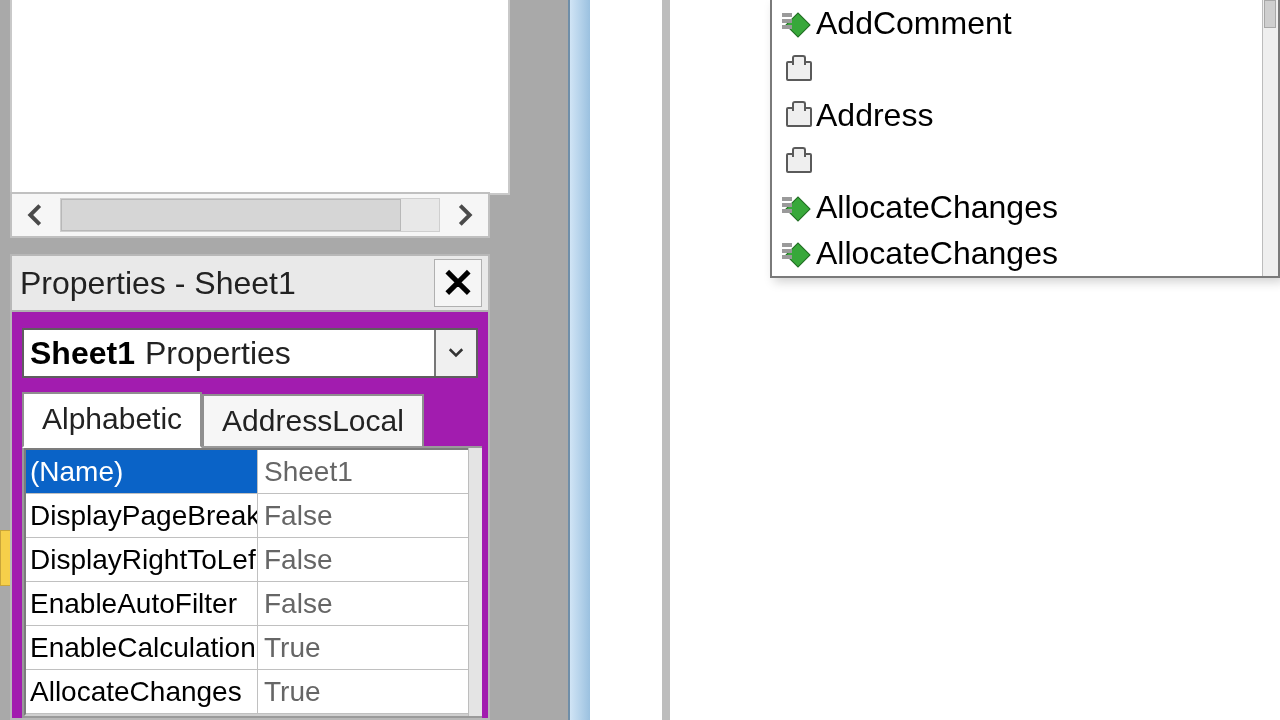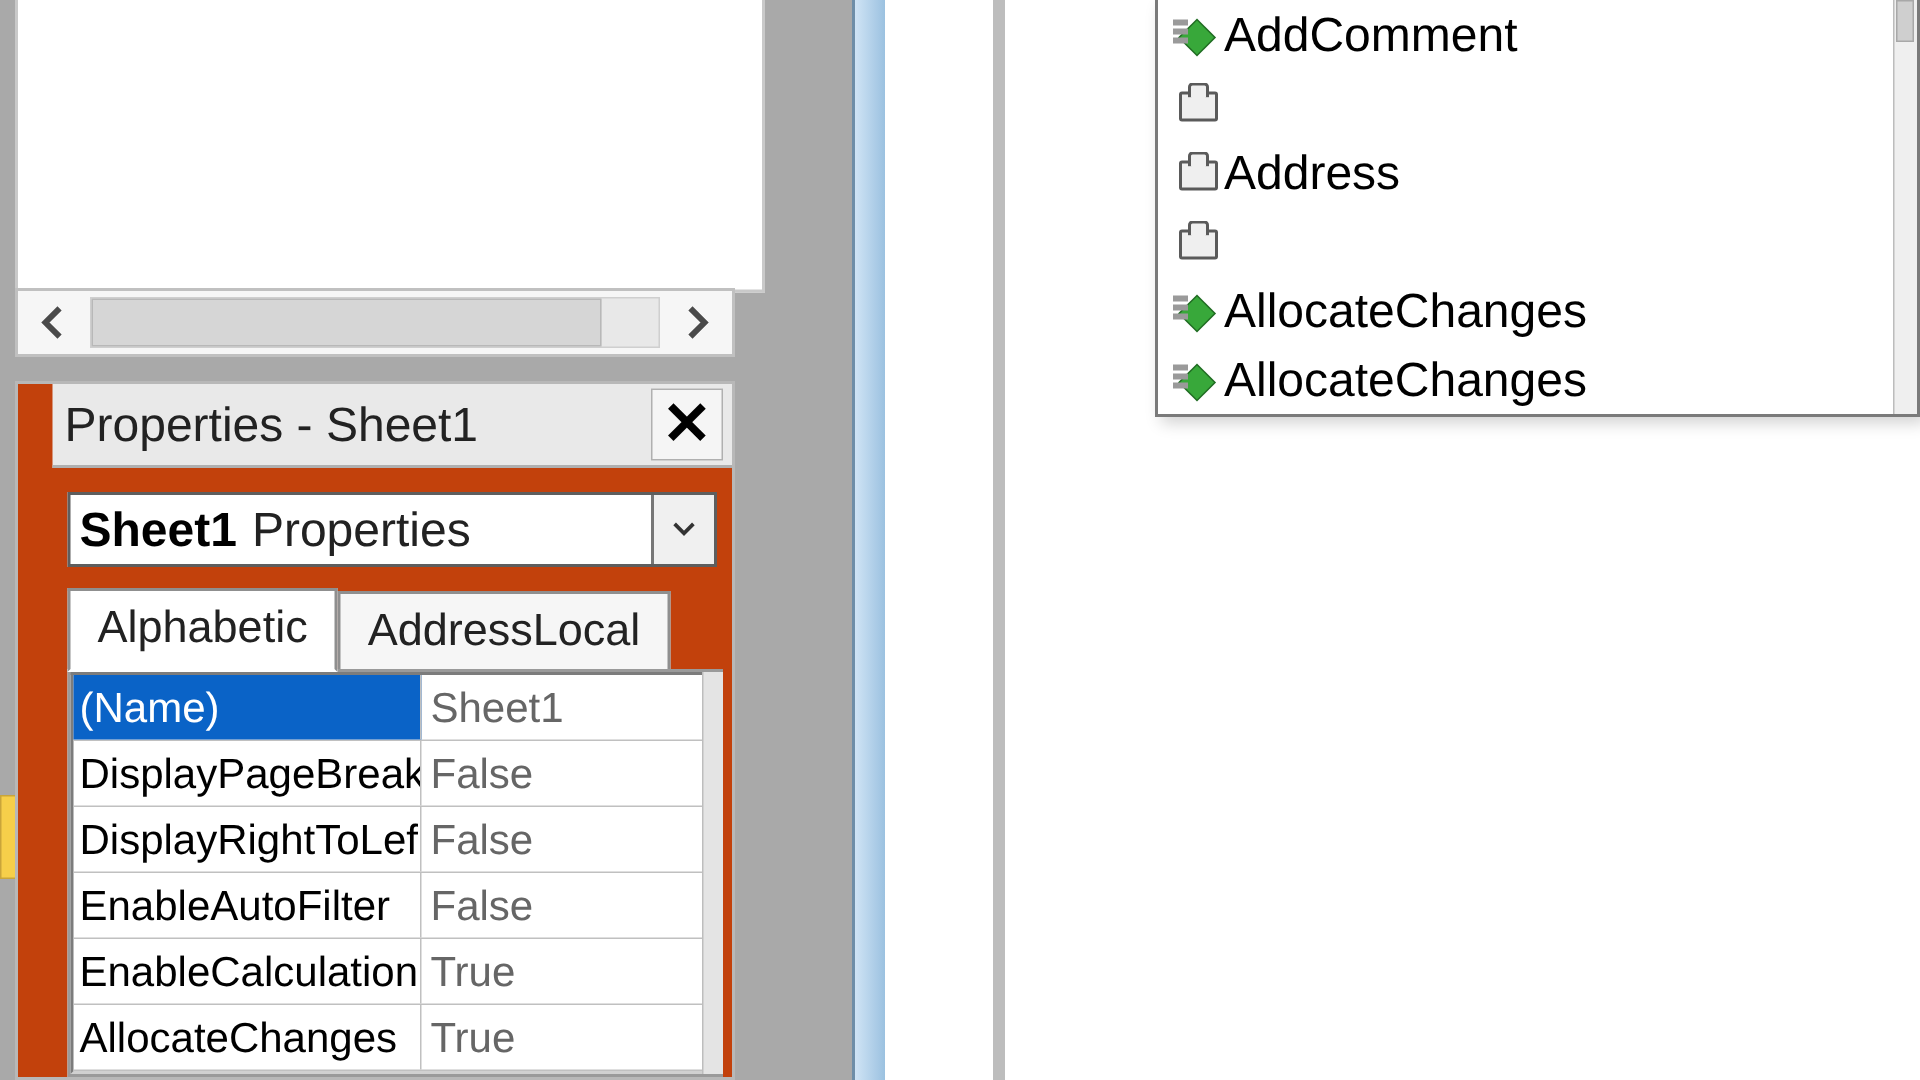--- a/index.html
+++ b/index.html
@@ -70,23 +70,22 @@
     background:#d6d6d6;
     border:1px solid #b8b8b8;
   }
 
   
   .properties-panel{
     position:absolute;
     left:10px;
     top:254px;
     width:480px;
-    background:#c2410c;
+    background:#a21caf;
     border:2px solid #b8b8b8;
-    padding-left:23px;
   }
   .prop-title{
     display:flex;
     align-items:center;
     justify-content:space-between;
     height:56px;
     background:#e9e9e9;
     border-bottom:2px solid #b0b0b0;
     padding:0 6px 0 8px;
     font-size:32px;

